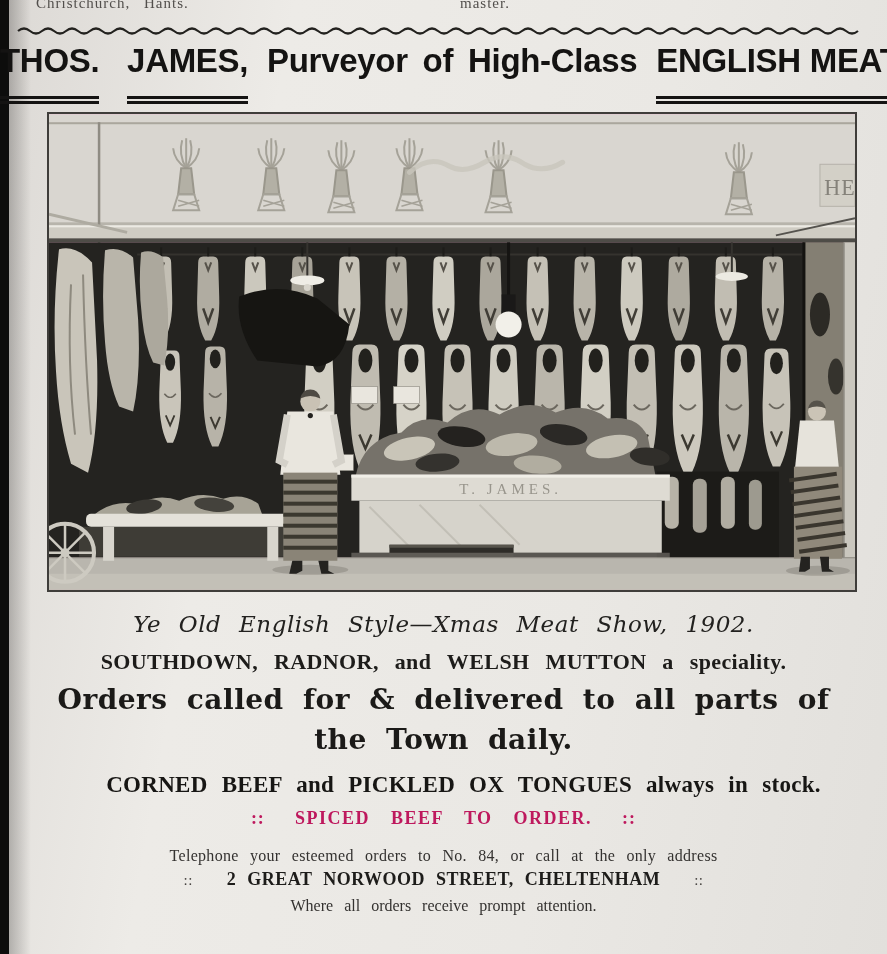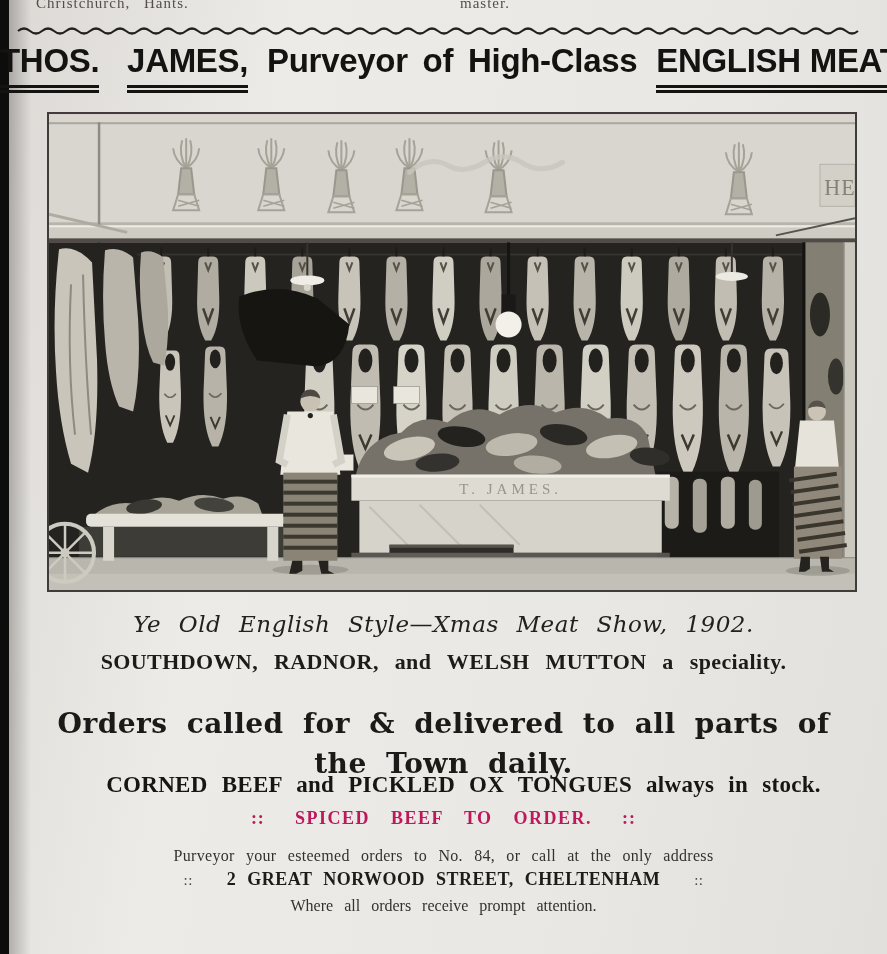--- a/index.html
+++ b/index.html
@@ -13,34 +13,34 @@
     background:linear-gradient(90deg,rgba(40,38,36,.28),rgba(40,38,36,0));}
   .frag{position:absolute;top:-5px;font-size:15px;color:#524f4c;letter-spacing:1px;word-spacing:9px;}
   .frag-left{left:36px;}
   .frag-right{left:460px;}
   .wavy{position:absolute;left:16px;top:24px;}
   .headline{
     position:absolute;left:0;top:42px;width:100%;text-align:center;white-space:nowrap;
     font-family:"Liberation Sans",sans-serif;font-weight:bold;font-size:33px;color:#141312;
     letter-spacing:-.3px;
   }
-  .u2{border-bottom:8px double #141312;padding-bottom:6px;display:inline-block;line-height:1.05;}
+  .u2{border-bottom:8px double #141312;padding-bottom:17px;display:inline-block;line-height:1.05;}
   .headline .mid{margin:8px 10px;word-spacing:6px;}
   .photo-frame{
     position:absolute;left:47px;top:112px;width:806px;height:476px;
     border:2px solid #3f3d3a;box-sizing:content-box;background:#f9a8d4;
   }
   .photo-frame svg{display:block;}
   .tline{position:absolute;left:0;width:100%;text-align:center;white-space:nowrap;}
   .t-caption{top:611px;font-family:"DejaVu Serif",serif;font-style:italic;font-size:23px;
     color:#22211f;word-spacing:10px;letter-spacing:.5px;}
   .t-specialty{top:649px;font-family:"Liberation Serif",serif;font-weight:bold;font-size:22px;
     color:#1d1c1a;word-spacing:10px;letter-spacing:.4px;}
   .t-orders{font-family:"DejaVu Serif",serif;font-weight:bold;font-size:28px;color:#1b1a18;
-    word-spacing:9px;letter-spacing:.5px;margin-top:24px;}
+    word-spacing:9px;letter-spacing:.5px;}
   .t-orders1{top:683px;}
   .t-orders2{top:723px;}
   .t-stock{top:772px;font-family:"Liberation Serif",serif;font-weight:bold;font-size:23px;
     color:#171614;word-spacing:8px;letter-spacing:.3px;margin-left:20px;}
   .t-spiced{top:808px;font-family:"Liberation Serif",serif;font-weight:bold;font-size:18px;
     color:#be185d;word-spacing:15px;letter-spacing:1.5px;}
   .t-spiced .colons{margin:0 30px;letter-spacing:1px;}
   .t-phone{top:847px;font-size:16px;color:#343230;word-spacing:7px;letter-spacing:.3px;}
   .t-address{top:869px;font-weight:bold;font-size:18px;color:#1d1c1a;word-spacing:6px;letter-spacing:.5px;}
   .t-address .colons{margin:0 34px;font-weight:normal;font-size:15px;color:#45423f;}
@@ -303,17 +303,17 @@
 </div>
 
 <div class="tline t-caption">Ye Old English Style—Xmas Meat Show, 1902.</div>
 <div class="tline t-specialty">SOUTHDOWN, RADNOR, and WELSH MUTTON a speciality.</div>
 <div class="tline t-orders t-orders1">Orders called for &amp; delivered to all parts of</div>
 <div class="tline t-orders t-orders2">the Town daily.</div>
 <div class="tline t-stock">CORNED BEEF and PICKLED OX TONGUES always in stock.</div>
 <div class="tline t-spiced">
   <span class="colons">::</span><span>SPICED BEEF TO ORDER.</span><span class="colons">::</span>
 </div>
-<div class="tline t-phone">Purveyor your esteemed orders to No. 84, or call at the only address</div>
+<div class="tline t-phone">Telephone your esteemed orders to No. 84, or call at the only address</div>
 <div class="tline t-address">
   <span class="colons">::</span><span>2 GREAT NORWOOD STREET, CHELTENHAM</span><span class="colons">::</span>
 </div>
 <div class="tline t-closing">Where all orders receive prompt attention.</div>
 
 </body></html>

